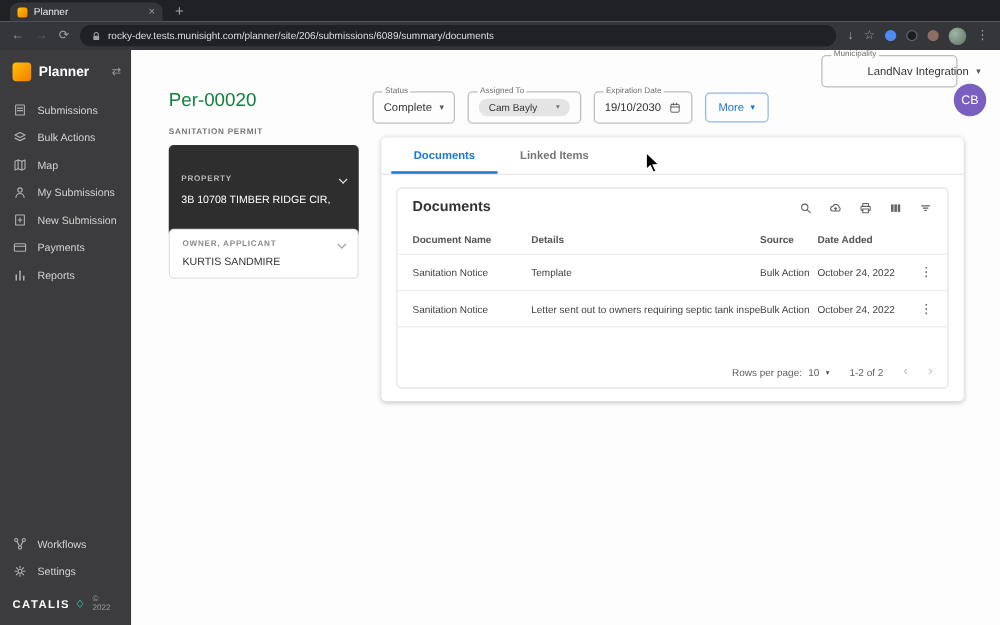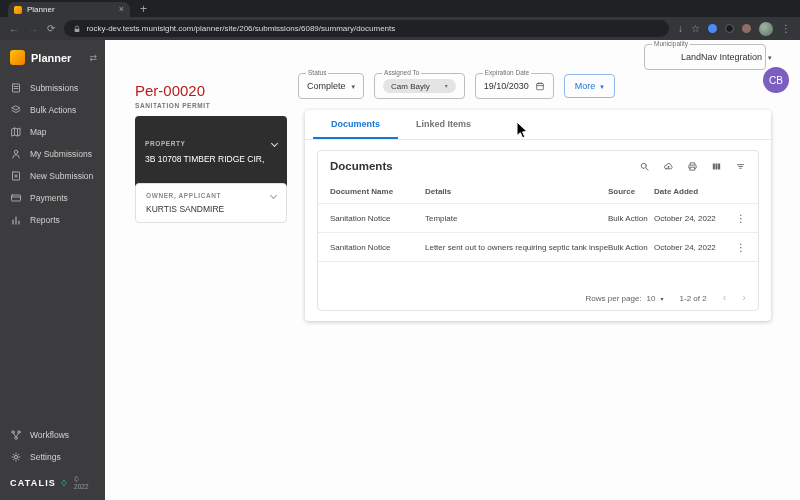--- a/index.html
+++ b/index.html
@@ -37,24 +37,24 @@
   .copyright { color:#9a9a9a; font-size:6.5px; margin-left:2px; }
 
   .main { flex:1; position:relative; background:#fdfdfd; }
 
   
   .field { position:relative; border:1px solid #bdbdbd; border-radius:4px; height:26px; display:flex; align-items:center; padding:0 8px; background:#fdfdfd; gap:6px; }
   .flabel { position:absolute; top:-5px; left:7px; font-size:6.5px; color:#6f6f6f; background:#fdfdfd; padding:0 2px; white-space:nowrap; }
   .fval { font-size:9px; color:#333; white-space:nowrap; }
   .caret { font-size:7px; color:#555; line-height:1; }
 
-  .municipality { position:absolute; top:4px; right:34px; width:122px;padding-left:36px; }
+  .municipality { position:absolute; top:4px; right:34px; width:109px;padding-left:36px; }
   .avatar-cb { position:absolute; top:27px; right:11px; width:26px; height:26px; border-radius:50%; background:#7b5fc0; color:#fff; font-size:10px; display:flex; align-items:center; justify-content:center; }
 
-  .page-title { position:absolute; left:30px; top:42px; font-size:15px; color:#b91c1c; }
+  .page-title { position:absolute; left:30px; top:32px; font-size:15px; color:#15803d; }
   .page-subtitle { position:absolute; left:30px; top:62px; font-size:6.5px; font-weight:bold; letter-spacing:.6px; color:#757575; }
 
   .chev { width:5px; height:5px; border-right:1.4px solid currentColor; border-bottom:1.4px solid currentColor; transform:rotate(45deg); display:inline-block; }
 
   .property-card { position:absolute; left:30px; top:76px; width:152px; background:#2e2e2e; border-radius:4px; padding:24px 10px; color:#fff; }
   .card-label-row { display:flex; align-items:center; justify-content:space-between; }
   .card-label { font-size:6.5px; letter-spacing:.6px; color:#b8b8b8; font-weight:bold; }
   .property-lines { margin-top:6px; font-size:8.5px; line-height:1.55; }
   .owner-card { position:absolute; left:30px; top:143px; width:152px; background:#fff; border:1px solid #e0e0e0; border-radius:4px; padding:8px 10px; color:#555; }
   .owner-value { margin-top:5px; font-size:8.5px; color:#333; }

